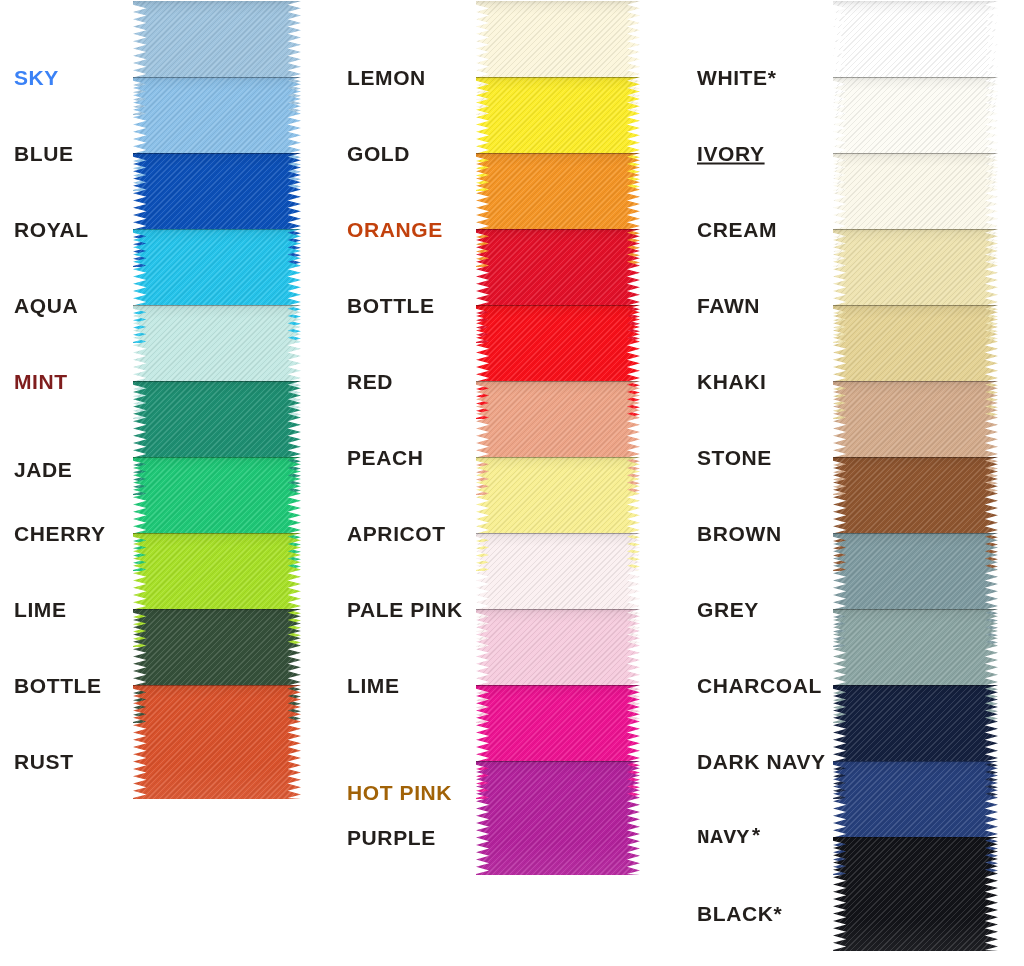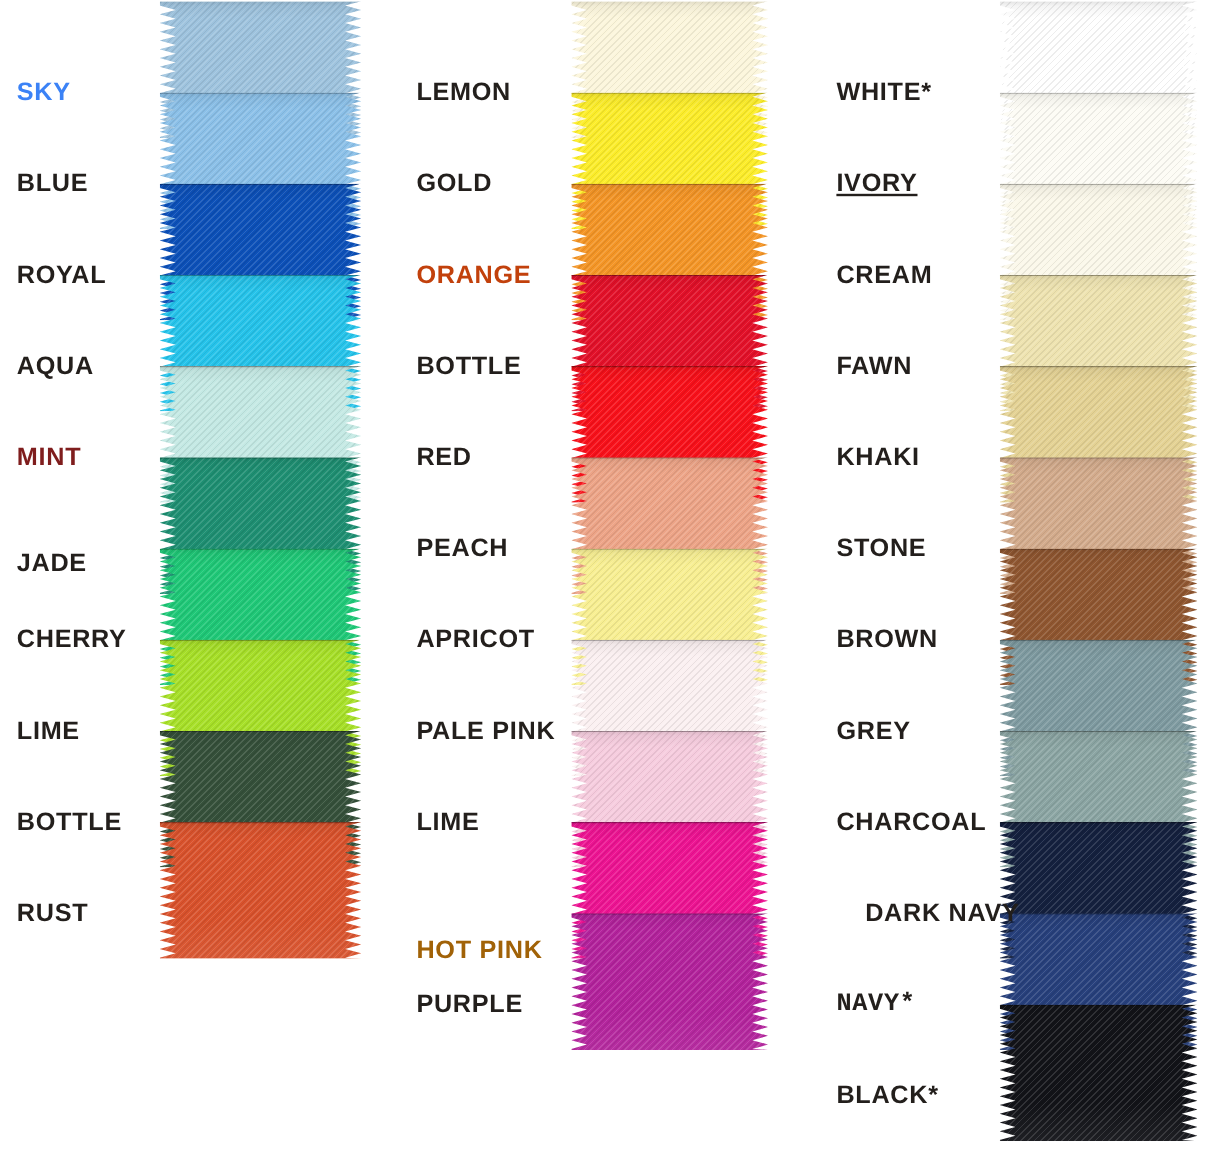--- a/index.html
+++ b/index.html
@@ -359,17 +359,17 @@
       </div>
       <div class="label" style="left: 697px; top: 77px; color: rgb(35, 31, 28); z-index: 500;"><span>WHITE</span><span class="star">*</span></div>
       <div class="label" style="left: 697px; top: 153px; color: rgb(35, 31, 28); z-index: 500; text-decoration: underline;"><span>IVORY</span></div>
       <div class="label" style="left: 697px; top: 229px; color: rgb(35, 31, 28); z-index: 500;"><span>CREAM</span></div>
       <div class="label" style="left: 697px; top: 305px; color: rgb(35, 31, 28); z-index: 500;"><span>FAWN</span></div>
       <div class="label" style="left: 697px; top: 381px; color: rgb(35, 31, 28); z-index: 500;"><span>KHAKI</span></div>
       <div class="label" style="left: 697px; top: 457px; color: rgb(35, 31, 28); z-index: 500;"><span>STONE</span></div>
       <div class="label" style="left: 697px; top: 533px; color: rgb(35, 31, 28); z-index: 500;"><span>BROWN</span></div>
       <div class="label" style="left: 697px; top: 609px; color: rgb(35, 31, 28); z-index: 500;"><span>GREY</span></div>
       <div class="label" style="left: 697px; top: 685px; color: rgb(35, 31, 28); z-index: 500;"><span>CHARCOAL</span></div>
-      <div class="label" style="left: 697px; top: 761px; color: rgb(35, 31, 28); z-index: 500; margin-left: 24px;"><span>DARK NAVY</span></div>
+      <div class="label" style="left: 697px; top: 761px; color: rgb(35, 31, 28); z-index: 500;"><span>DARK NAVY</span></div>
       <div class="label" style="left: 697px; top: 837px; color: rgb(35, 31, 28); z-index: 500; font-family: Liberation Mono, monospace;"><span>NAVY</span><span class="star">*</span></div>
       <div class="label" style="left: 697px; top: 913px; color: rgb(35, 31, 28); z-index: 500;"><span>BLACK</span><span class="star">*</span></div>
     </div>
   </div>
 
 </body></html>

